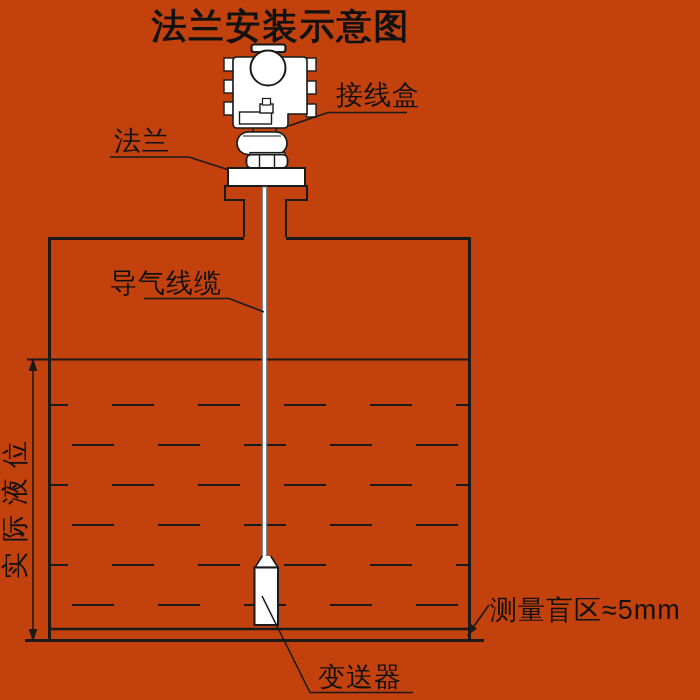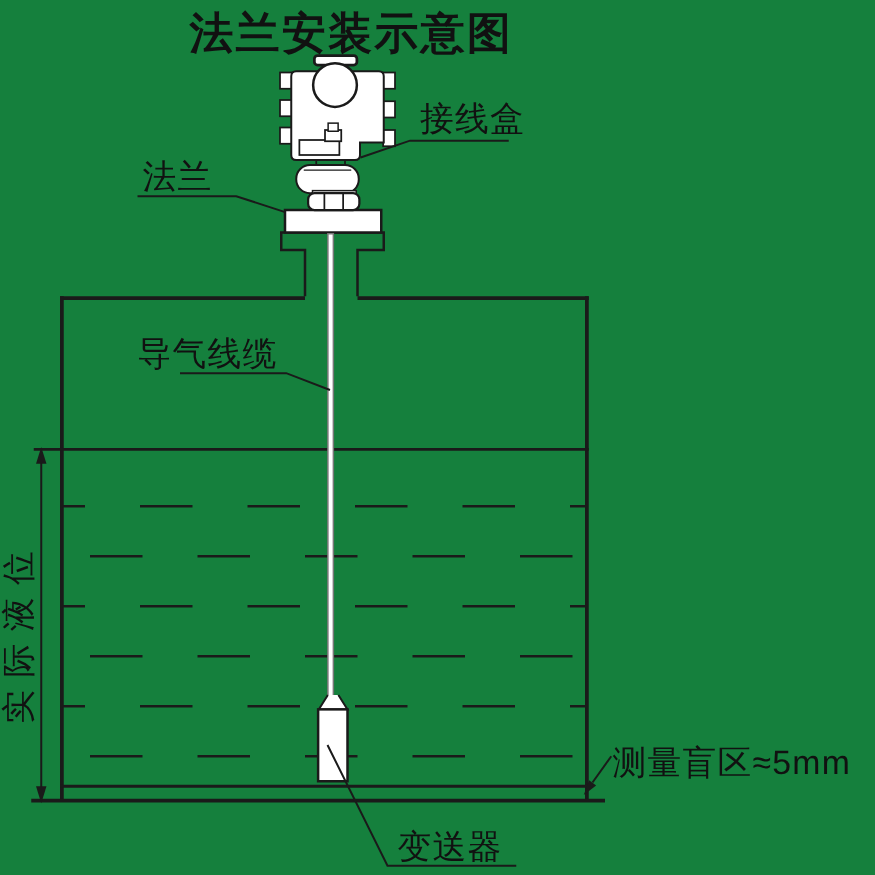--- a/index.html
+++ b/index.html
@@ -1,16 +1,16 @@
 <!DOCTYPE html>
 <html><head>
 <meta charset="utf-8">
 <style>
   html,body{margin:0;padding:0;background:#fff;}
-  .stage{position:relative;width:700px;height:700px;background:#15803d;overflow:hidden;
+  .stage{position:relative;width:700px;height:700px;background:#c2410c;overflow:hidden;
          font-family:"Liberation Sans","DejaVu Sans",sans-serif;}
   svg{position:absolute;left:0;top:0;}
   svg text{font-family:"Liberation Sans","DejaVu Sans",sans-serif;fill:#111;}
   .title-text{font-size:35px;font-weight:700;letter-spacing:2px;}
   .label-text{font-size:27px;letter-spacing:1px;}
   .lvl-text{font-size:27px;letter-spacing:10px;}
 </style>
 </head>
 <body>
 

